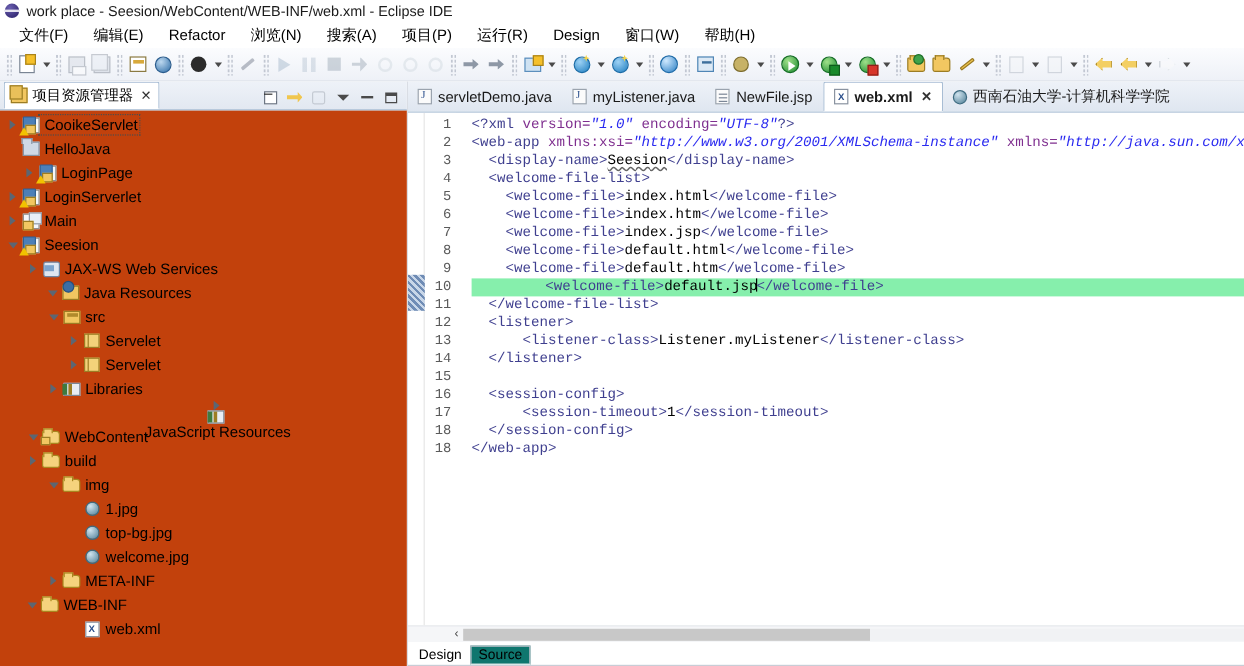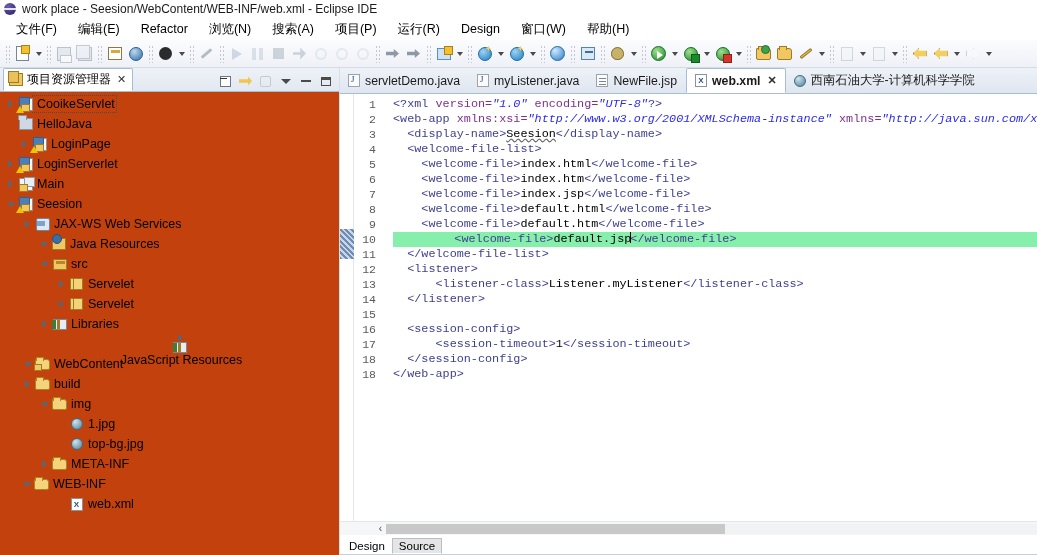--- a/index.html
+++ b/index.html
@@ -216,21 +216,21 @@
   .hscroll-row { height:14px; display:flex; align-items:center; background:#f5f6f8;
     border-top:1px solid #e3e6ea; }
   .hs-left { width:46px; display:flex; align-items:center; justify-content:flex-end; padding-right:4px;
     font-size:10px; color:#444; }
   .hs-track { flex:1; height:10px; background:#f1f2f4; position:relative; }
   .hs-thumb { position:absolute; left:0; top:0; height:10px; width:52%; background:#c8c8c8; }
 
   .ds-tabs { height:20px; display:flex; align-items:flex-end; background:#fff;
     border-bottom:1px solid #c8cdd6; padding-left:2px; }
   .ds-tab { font-size:11.5px; padding:1px 6px; border:1px solid transparent; }
-  .ds-tab.active { background:#e5e5e5; border:1px solid #b8bfc9; border-bottom-color:#fff; }
+  .ds-tab.active { background:#0f766e; border:1px solid #b8bfc9; border-bottom-color:#fff; }
 </style>
 </head>
 <body>
 
 <div id="app">
 
   <div class="titlebar">
     <span class="tb-logo"></span>
     <span>work  place - Seesion/WebContent/WEB-INF/web.xml - Eclipse IDE</span>
   </div>
@@ -591,20 +591,27 @@
               <span class="i-img"></span>
             </span>
             <span class="lbl">1.jpg</span>
           </div>
           <div class="row" style="padding-left: 55px;">
             <span class="twisty "></span>
             <span class="ico">
               <span class="i-img"></span>
             </span>
             <span class="lbl">top-bg.jpg</span>
+          </div>
+          <div class="row" style="padding-left: 55px;">
+            <span class="twisty "></span>
+            <span class="ico">
+              <span class="i-img"></span>
+            </span>
+            <span class="lbl">welcome.jpg</span>
           </div>
           <div class="row" style="padding-left: 38px;">
             <span class="twisty closed">
               <i></i>
             </span>
             <span class="ico">
               <span class="i-folder"></span>
             </span>
             <span class="lbl">META-INF</span>
           </div>

